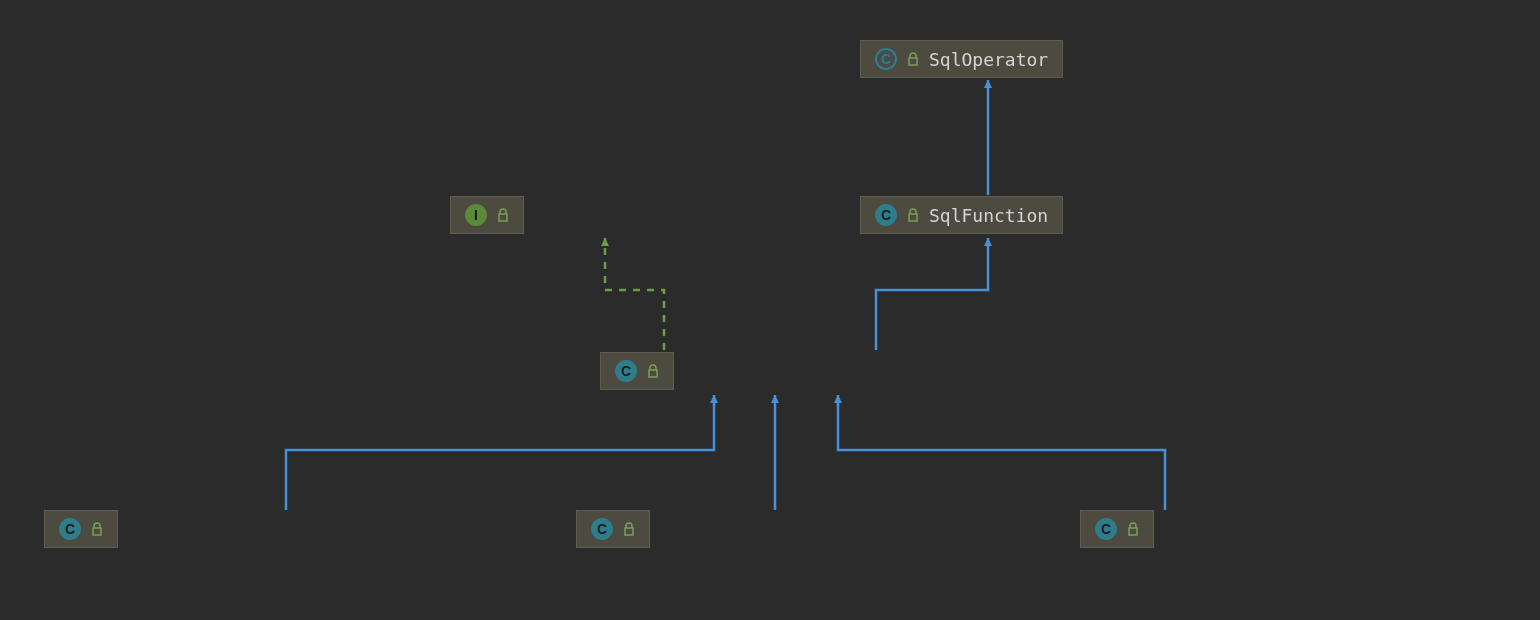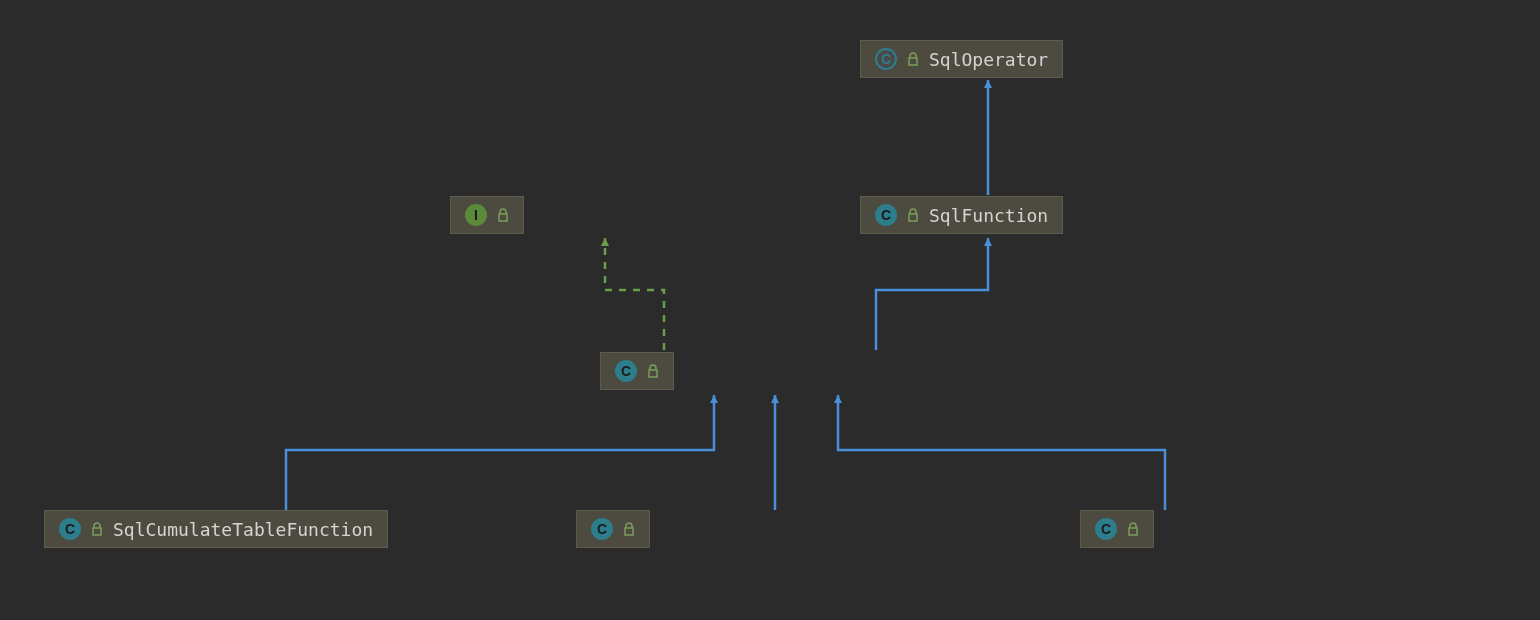--- a/index.html
+++ b/index.html
@@ -114,21 +114,20 @@
   <svg class="lock-icon" viewBox="0 0 12 14">
       <path d="M3 6 V4 a3 3 0 0 1 6 0 V6 M2 6 h8 v7 h-8 Z" fill="none" stroke="#7a9e5a" stroke-width="1.5"></path>
     </svg>
 </div>
 
 <div class="node" style="left:44px; top:510px;">
   <span class="icon-circle icon-class">C</span>
   <svg class="lock-icon" viewBox="0 0 12 14">
       <path d="M3 6 V4 a3 3 0 0 1 6 0 V6 M2 6 h8 v7 h-8 Z" fill="none" stroke="#7a9e5a" stroke-width="1.5"></path>
     </svg>
-  <span class="label">SqlCumulateTableFunction</span>
 </div>
 
 <div class="node" style="left:576px; top:510px;">
   <span class="icon-circle icon-class">C</span>
   <svg class="lock-icon" viewBox="0 0 12 14">
       <path d="M3 6 V4 a3 3 0 0 1 6 0 V6 M2 6 h8 v7 h-8 Z" fill="none" stroke="#7a9e5a" stroke-width="1.5"></path>
     </svg>
 </div>
 
 <div class="node" style="left:1080px; top:510px;">

